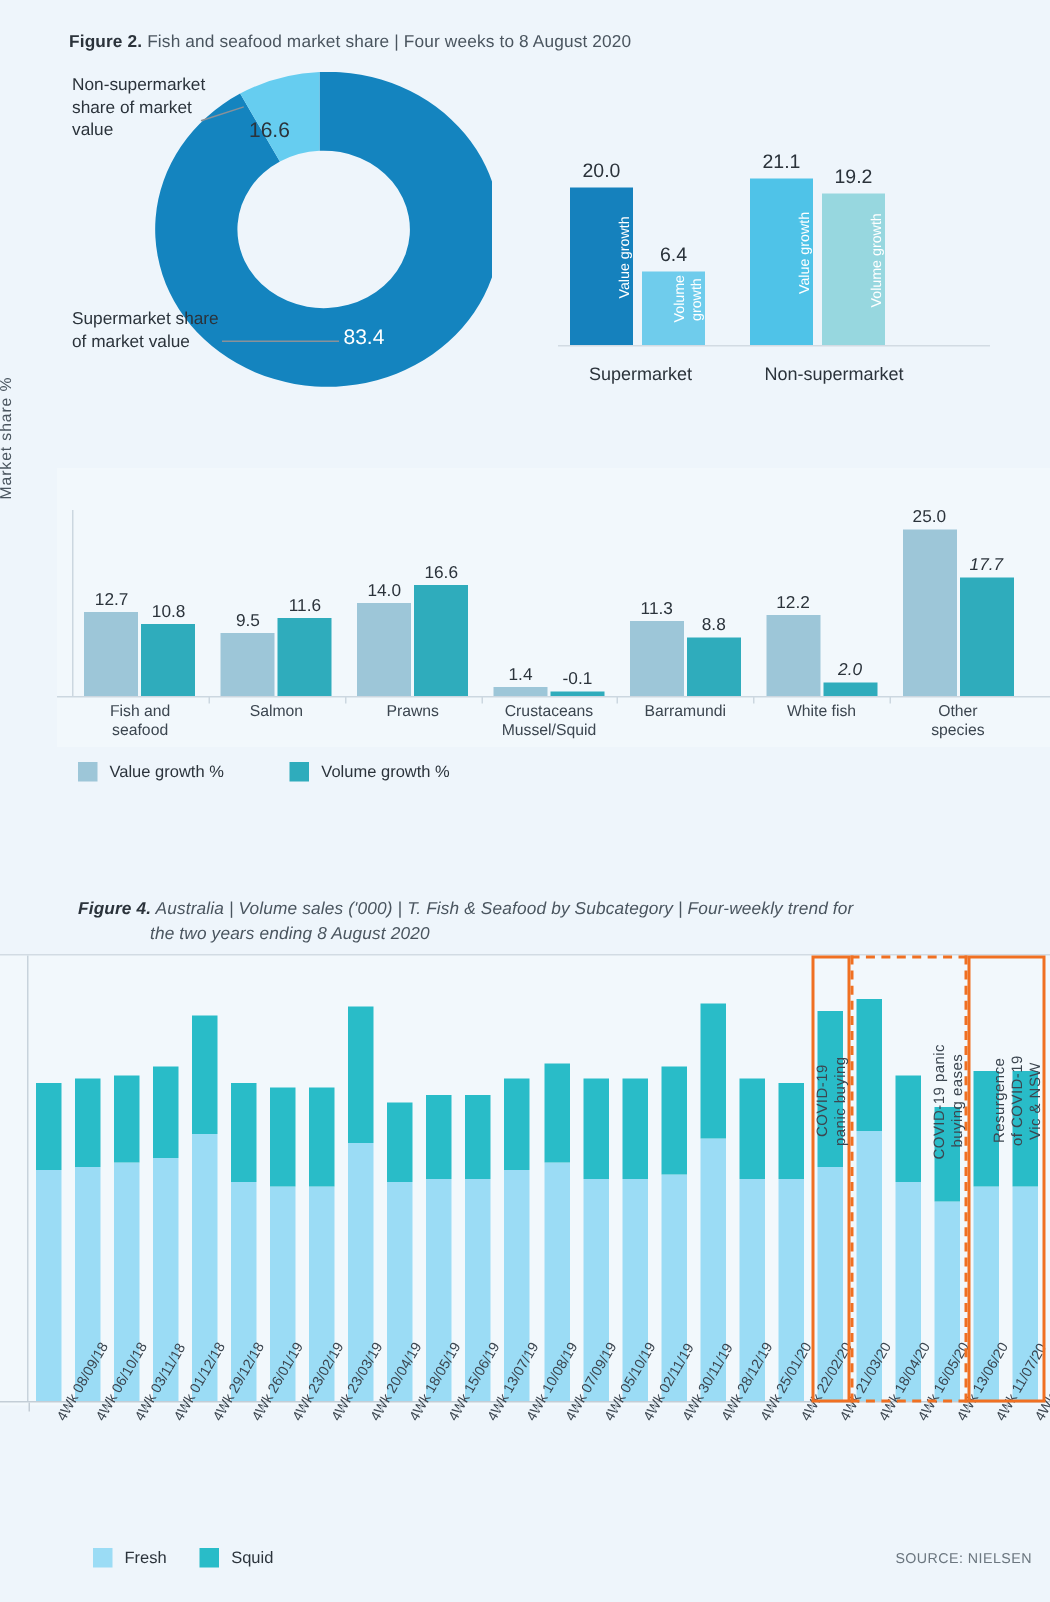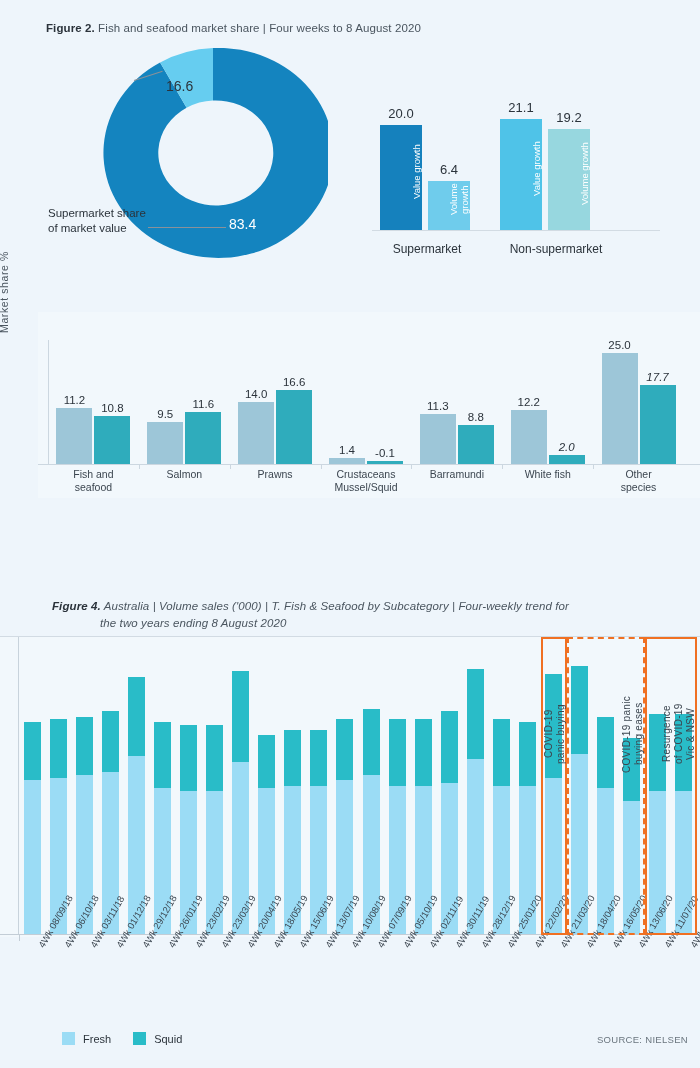--- a/index.html
+++ b/index.html
@@ -104,20 +104,21 @@
         <path d="M 0,-105 A 115,105 0 1 1 -52.9,-90.6 L -26.4,-45.3 A 57.5,52.5 0 1 0 0,-52.5 Z" fill="#1484bf"></path>
 
         <path d="M -52.9,-90.6 A 115,105 0 0 1 0,-105 L 0,-52.5 A 57.5,52.5 0 0 0 -26.4,-45.3 Z" fill="#66cdf0"></path>
       </g>
     </svg>
   </div>
 
   <div class="donut-val" id="donut-val-nonsuper">16.6</div>
   <div class="donut-val" id="donut-val-super">83.4</div>
 
+  <div class="callout" id="callout-nonsuper">Non-supermarket share of market value</div>
   <div class="callout" id="callout-super">Supermarket share of market value</div>
   <div class="leader" id="leader-nonsuper"></div>
   <div class="leader" id="leader-super"></div>
 
   <div id="fig2-bars">
     <div class="f2-baseline"></div>
 
     <div class="f2-bar" style="left:8px;">
       <div class="bar-value" style="bottom:109px;">20.0</div>
       <div class="bar-rect" style="height:105px;background:#1581bd;">
@@ -149,21 +150,21 @@
   </div>
 </div>
 
 <div id="fig3">
   <div id="fig3-panel"></div>
   <div id="fig3-ylabel">Market share %</div>
   <div id="fig3-vaxis"></div>
   <div id="fig3-axis"></div>
   <div id="fig3-plot">
       <div class="f3-bar" style="left: 8.42857px; height: 56.4444px; background: rgb(157, 198, 216);"></div>
-      <div class="f3-lbl" style="left: 0.428571px; bottom: 58.4444px;">11.2</div>
+      <div class="f3-lbl" style="left: 0.428571px; bottom: 58.4444px;">12.7</div>
       <div class="f3-bar" style="left: 46.4286px; height: 48px; background: rgb(47, 172, 188);"></div>
       <div class="f3-lbl" style="left: 38.4286px; bottom: 50px;">10.8</div>
       <div class="f3-bar" style="left: 99.2857px; height: 42.2222px; background: rgb(157, 198, 216);"></div>
       <div class="f3-lbl" style="left: 91.2857px; bottom: 44.2222px;">9.5</div>
       <div class="f3-bar" style="left: 137.286px; height: 51.5556px; background: rgb(47, 172, 188);"></div>
       <div class="f3-lbl" style="left: 129.286px; bottom: 53.5556px;">11.6</div>
       <div class="f3-bar" style="left: 190.143px; height: 62.2222px; background: rgb(157, 198, 216);"></div>
       <div class="f3-lbl" style="left: 182.143px; bottom: 64.2222px;">14.0</div>
       <div class="f3-bar" style="left: 228.143px; height: 73.7778px; background: rgb(47, 172, 188);"></div>
       <div class="f3-lbl" style="left: 220.143px; bottom: 75.7778px;">16.6</div>
@@ -177,20 +178,30 @@
       <div class="f3-lbl" style="left: 401.857px; bottom: 41.1111px;">8.8</div>
       <div class="f3-bar" style="left: 462.714px; height: 54.2222px; background: rgb(157, 198, 216);"></div>
       <div class="f3-lbl" style="left: 454.714px; bottom: 56.2222px;">12.2</div>
       <div class="f3-bar" style="left: 500.714px; height: 8.88889px; background: rgb(47, 172, 188);"></div>
       <div class="f3-lbl" style="left: 492.714px; bottom: 10.8889px; font-style: italic;">2.0</div>
       <div class="f3-bar" style="left: 553.571px; height: 111.111px; background: rgb(157, 198, 216);"></div>
       <div class="f3-lbl" style="left: 545.571px; bottom: 113.111px;">25.0</div>
       <div class="f3-bar" style="left: 591.571px; height: 78.6667px; background: rgb(47, 172, 188);"></div>
       <div class="f3-lbl" style="left: 583.571px; bottom: 80.6667px; font-style: italic;">17.7</div>
     </div>
+  <div id="fig3-legend">
+    <span class="lg-item">
+      <i class="lg-sw" style="background:#9dc6d8;"></i>
+      <span>Value growth %</span>
+    </span>
+    <span class="lg-item">
+      <i class="lg-sw" style="background:#2facbc;"></i>
+      <span>Volume growth %</span>
+    </span>
+  </div>
 <div class="f3-cat" style="left: 48px; width: 90.8571px;">Fish and<br>seafood</div>
     <div class="f3-cat" style="left: 138.857px; width: 90.8571px;">Salmon</div>
     <div class="f3-tick" style="left: 138.857px;"></div>
     <div class="f3-cat" style="left: 229.714px; width: 90.8571px;">Prawns</div>
     <div class="f3-tick" style="left: 229.714px;"></div>
     <div class="f3-cat" style="left: 320.571px; width: 90.8571px;">Crustaceans<br>Mussel/Squid</div>
     <div class="f3-tick" style="left: 320.571px;"></div>
     <div class="f3-cat" style="left: 411.429px; width: 90.8571px;">Barramundi</div>
     <div class="f3-tick" style="left: 411.429px;"></div>
     <div class="f3-cat" style="left: 502.286px; width: 90.8571px;">White fish</div>

